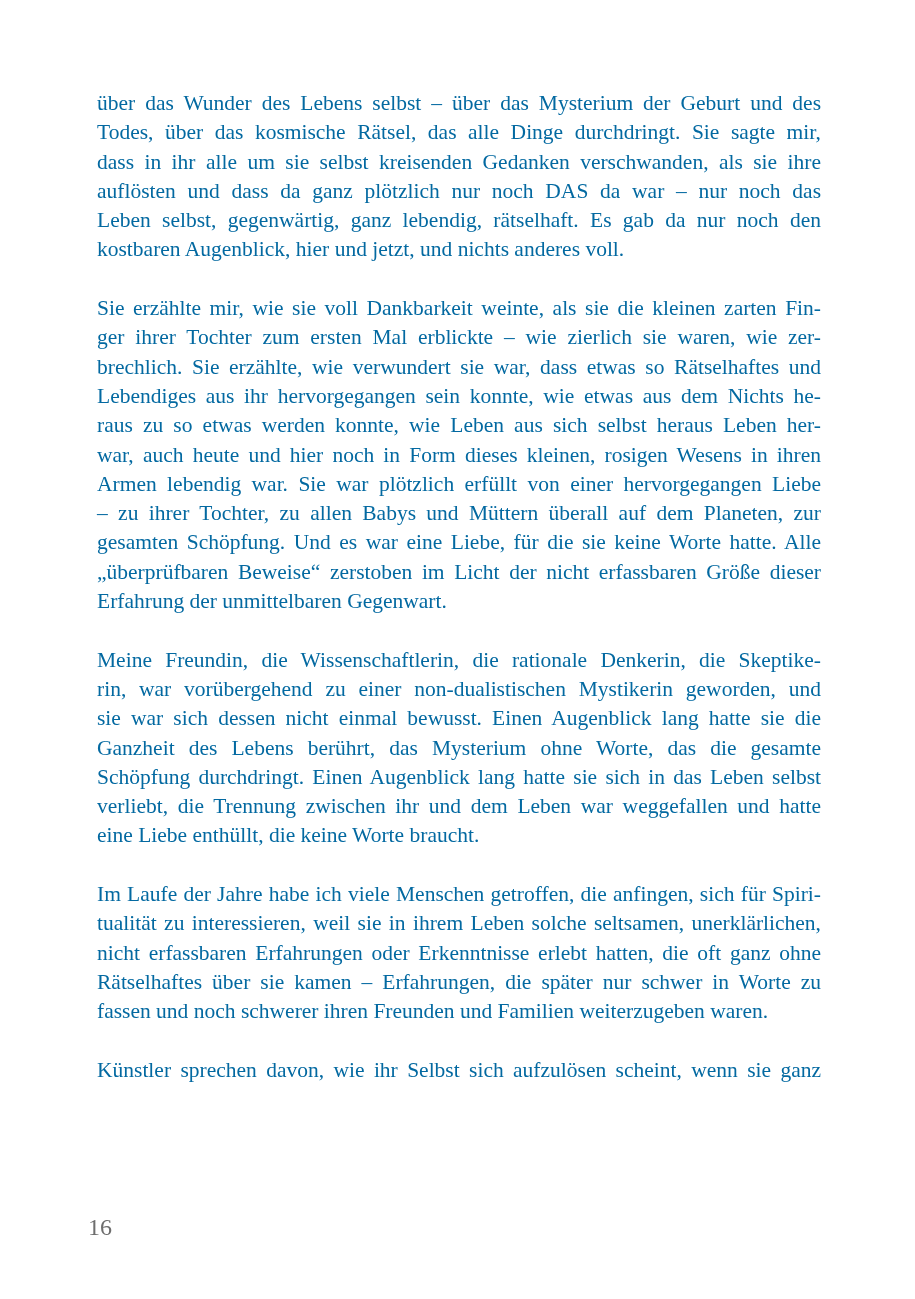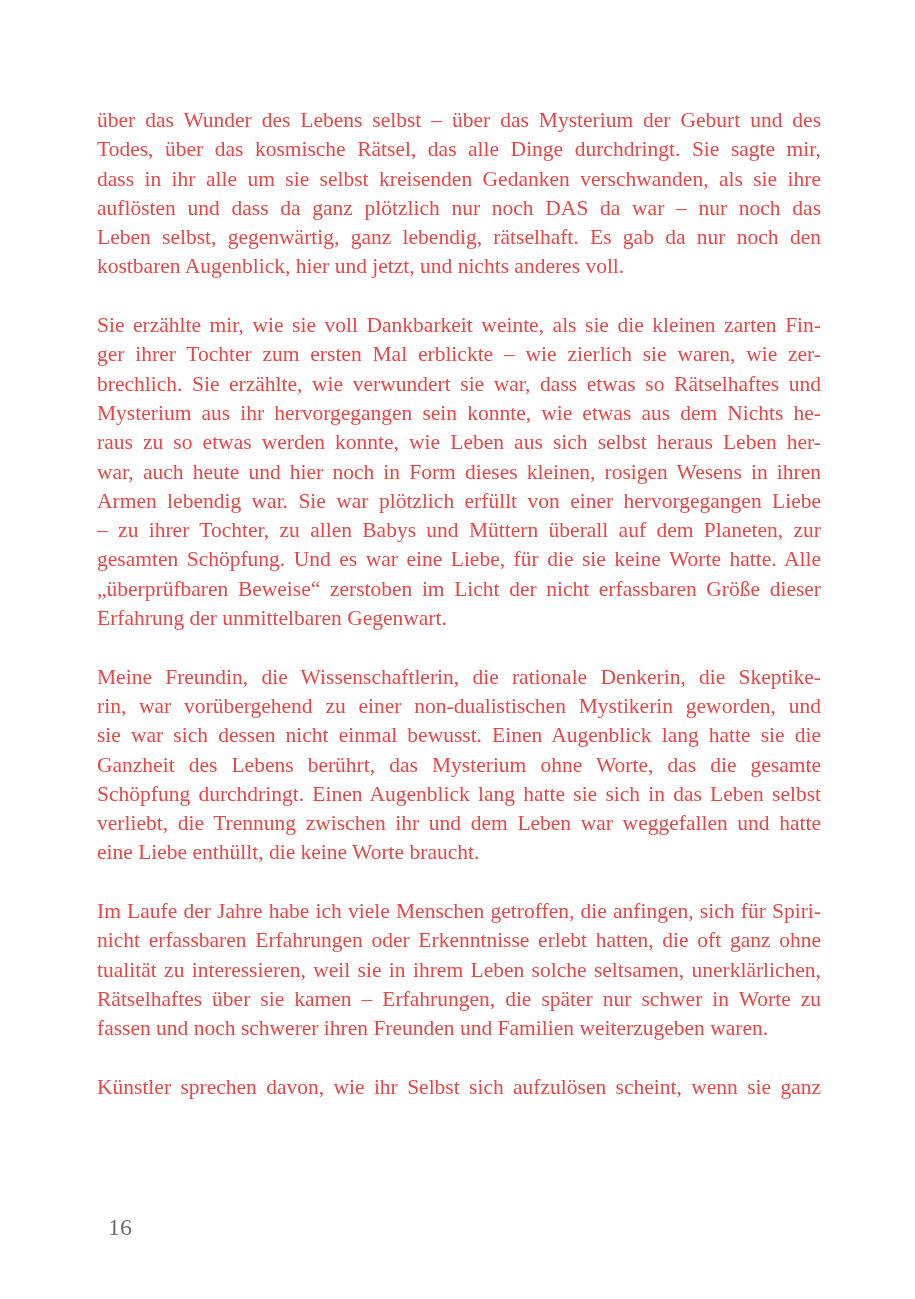--- a/index.html
+++ b/index.html
@@ -11,40 +11,40 @@
     position: relative;
     width: 915px;
     height: 1299px;
     background: #ffffff;
     font-family: "Liberation Serif", "DejaVu Serif", serif;
     overflow: hidden;
   }
   .text-block {
     position: absolute;
     left: 97px;
-    top: 106px;
+    top: 89px;
     width: 724px;
-    color: #ef4444;
+    color: #0369a1;
     font-size: 21.5px;
     line-height: 29.3px;
   }
   .paragraph {
     margin: 0 0 29.3px 0;
   }
   .line {
     text-align: justify;
     text-align-last: justify;
     white-space: normal;
   }
   .line.last {
     text-align-last: left;
   }
   .page-number {
     position: absolute;
-    left: 108px;
+    left: 88px;
     top: 1212px;
     font-size: 24px;
     line-height: 30px;
     color: #6e6e6e;
   }
 </style>
 </head>
 <body>
 
 <div class="book-page">
@@ -54,42 +54,42 @@
         <div class="line">Todes, über das kosmische Rätsel, das alle Dinge durchdringt. Sie sagte mir,</div>
         <div class="line">dass in ihr alle um sie selbst kreisenden Gedanken verschwanden, als sie ihre</div>
         <div class="line">auflösten und dass da ganz plötzlich nur noch DAS da war – nur noch das</div>
         <div class="line">Leben selbst, gegenwärtig, ganz lebendig, rätselhaft. Es gab da nur noch den</div>
         <div class="line last">kostbaren Augenblick, hier und jetzt, und nichts anderes voll.</div>
       </div>
       <div class="paragraph">
         <div class="line">Sie erzählte mir, wie sie voll Dankbarkeit weinte, als sie die kleinen zarten Fin-</div>
         <div class="line">ger ihrer Tochter zum ersten Mal erblickte – wie zierlich sie waren, wie zer-</div>
         <div class="line">brechlich. Sie erzählte, wie verwundert sie war, dass etwas so Rätselhaftes und</div>
-        <div class="line">Mysterium aus ihr hervorgegangen sein konnte, wie etwas aus dem Nichts he-</div>
+        <div class="line">Lebendiges aus ihr hervorgegangen sein konnte, wie etwas aus dem Nichts he-</div>
         <div class="line">raus zu so etwas werden konnte, wie Leben aus sich selbst heraus Leben her-</div>
         <div class="line">war, auch heute und hier noch in Form dieses kleinen, rosigen Wesens in ihren</div>
         <div class="line">Armen lebendig war. Sie war plötzlich erfüllt von einer hervorgegangen Liebe</div>
         <div class="line">– zu ihrer Tochter, zu allen Babys und Müttern überall auf dem Planeten, zur</div>
         <div class="line">gesamten Schöpfung. Und es war eine Liebe, für die sie keine Worte hatte. Alle</div>
         <div class="line">„überprüfbaren Beweise“ zerstoben im Licht der nicht erfassbaren Größe dieser</div>
         <div class="line last">Erfahrung der unmittelbaren Gegenwart.</div>
       </div>
       <div class="paragraph">
         <div class="line">Meine Freundin, die Wissenschaftlerin, die rationale Denkerin, die Skeptike-</div>
         <div class="line">rin, war vorübergehend zu einer non-dualistischen Mystikerin geworden, und</div>
         <div class="line">sie war sich dessen nicht einmal bewusst. Einen Augenblick lang hatte sie die</div>
         <div class="line">Ganzheit des Lebens berührt, das Mysterium ohne Worte, das die gesamte</div>
         <div class="line">Schöpfung durchdringt. Einen Augenblick lang hatte sie sich in das Leben selbst</div>
         <div class="line">verliebt, die Trennung zwischen ihr und dem Leben war weggefallen und hatte</div>
         <div class="line last">eine Liebe enthüllt, die keine Worte braucht.</div>
       </div>
       <div class="paragraph">
         <div class="line">Im Laufe der Jahre habe ich viele Menschen getroffen, die anfingen, sich für Spiri-</div>
+        <div class="line">tualität zu interessieren, weil sie in ihrem Leben solche seltsamen, unerklärlichen,</div>
         <div class="line">nicht erfassbaren Erfahrungen oder Erkenntnisse erlebt hatten, die oft ganz ohne</div>
-        <div class="line">tualität zu interessieren, weil sie in ihrem Leben solche seltsamen, unerklärlichen,</div>
         <div class="line">Rätselhaftes über sie kamen – Erfahrungen, die später nur schwer in Worte zu</div>
         <div class="line last">fassen und noch schwerer ihren Freunden und Familien weiterzugeben waren.</div>
       </div>
       <div class="paragraph">
         <div class="line">Künstler sprechen davon, wie ihr Selbst sich aufzulösen scheint, wenn sie ganz</div>
       </div>
     </div>
   <div class="page-number">16</div>
 </div>
 

